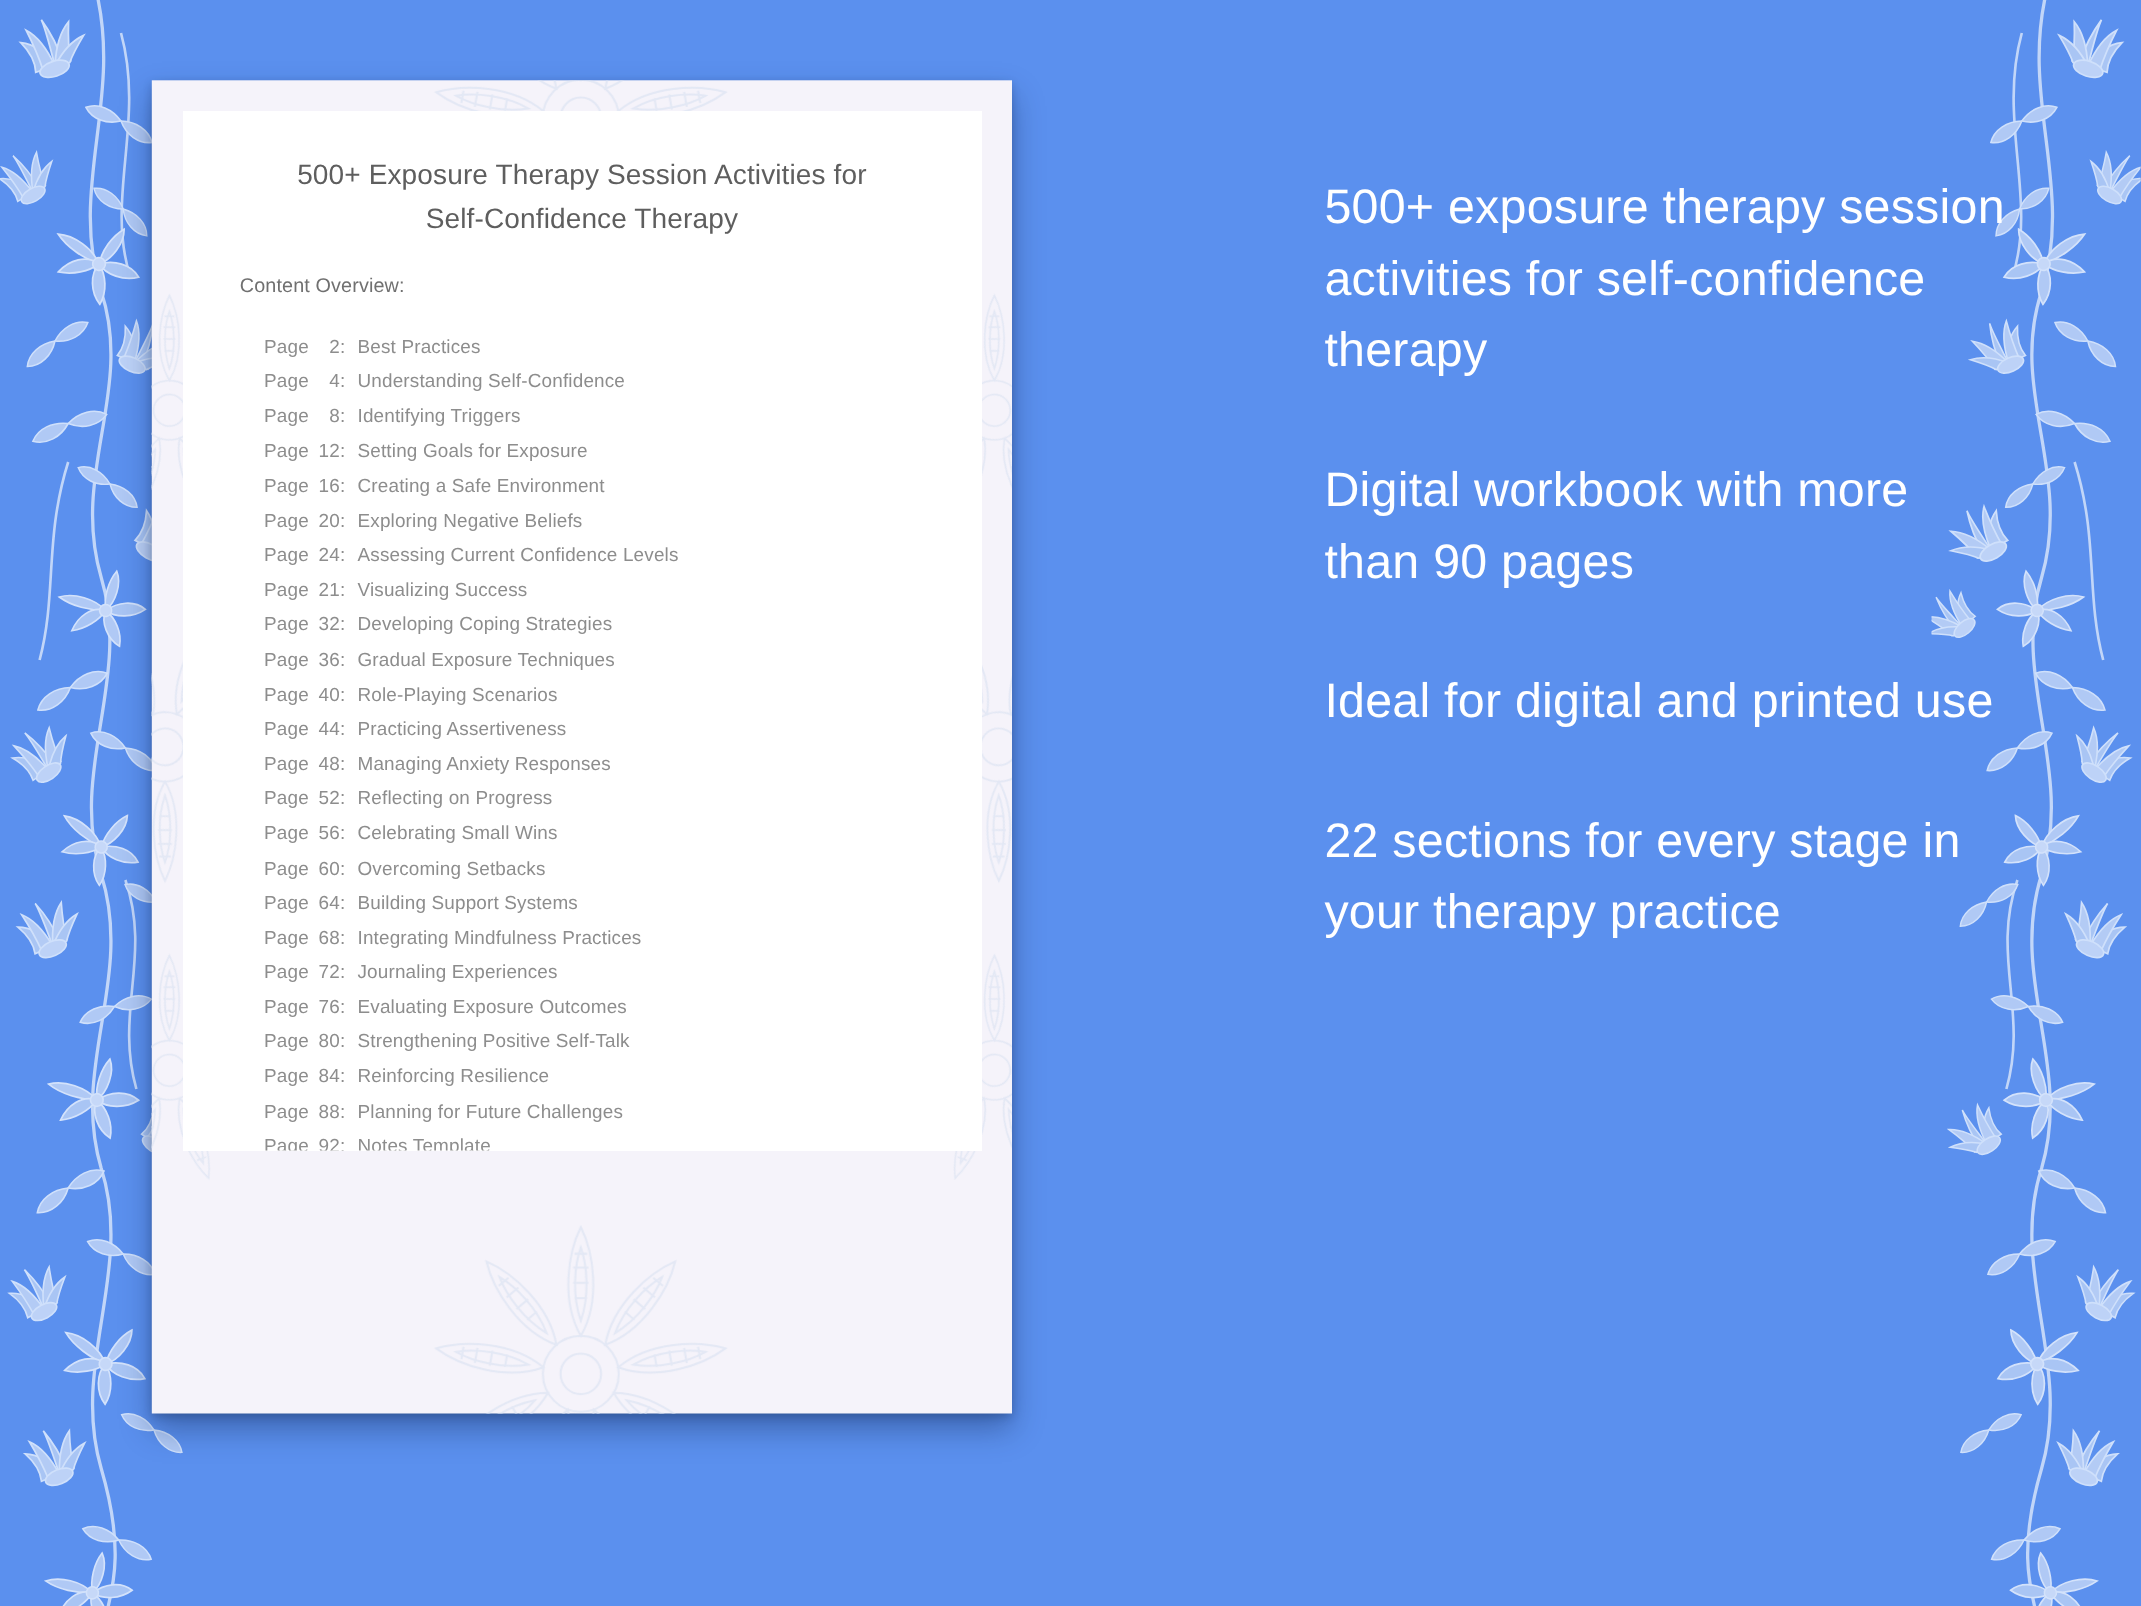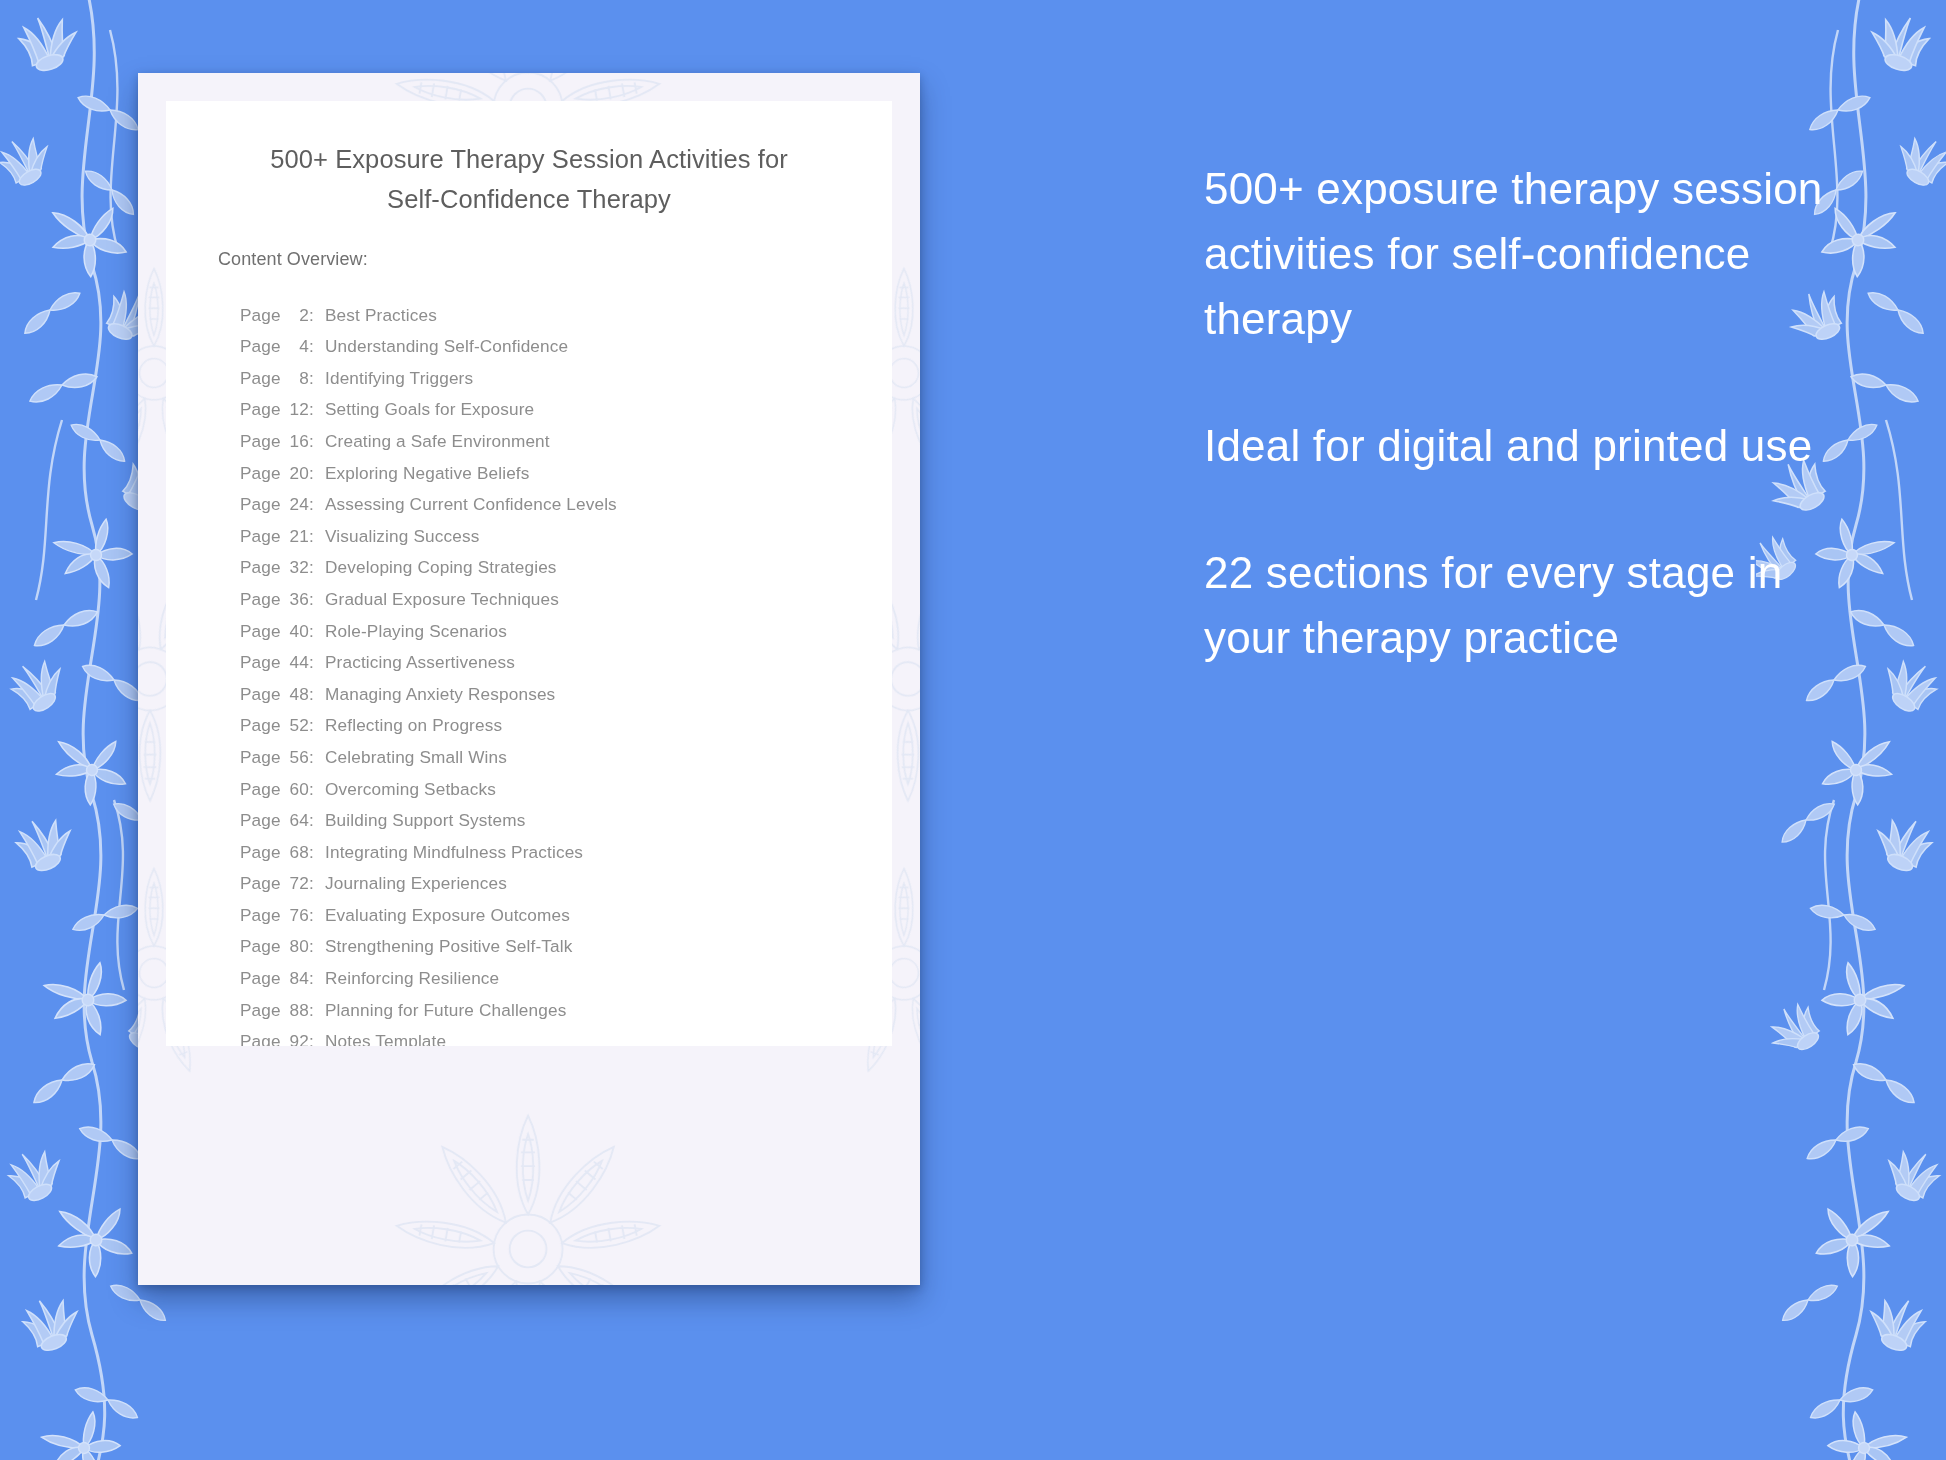--- a/index.html
+++ b/index.html
@@ -464,17 +464,18 @@
             <span class="toc-colon">:</span>
             <span class="toc-title">Notes Template</span>
           </div>
         </div>
 
     </div>
   </div>
 
   <div id="marketing">
       <p class="marketing-block">500+ exposure therapy session activities for self-confidence therapy</p>
+      <p class="marketing-block">Digital workbook with more than 90 pages</p>
       <p class="marketing-block">Ideal for digital and printed use</p>
       <p class="marketing-block">22 sections for every stage in your therapy practice</p>
     </div>
 
 </div>
 
 </body></html>

